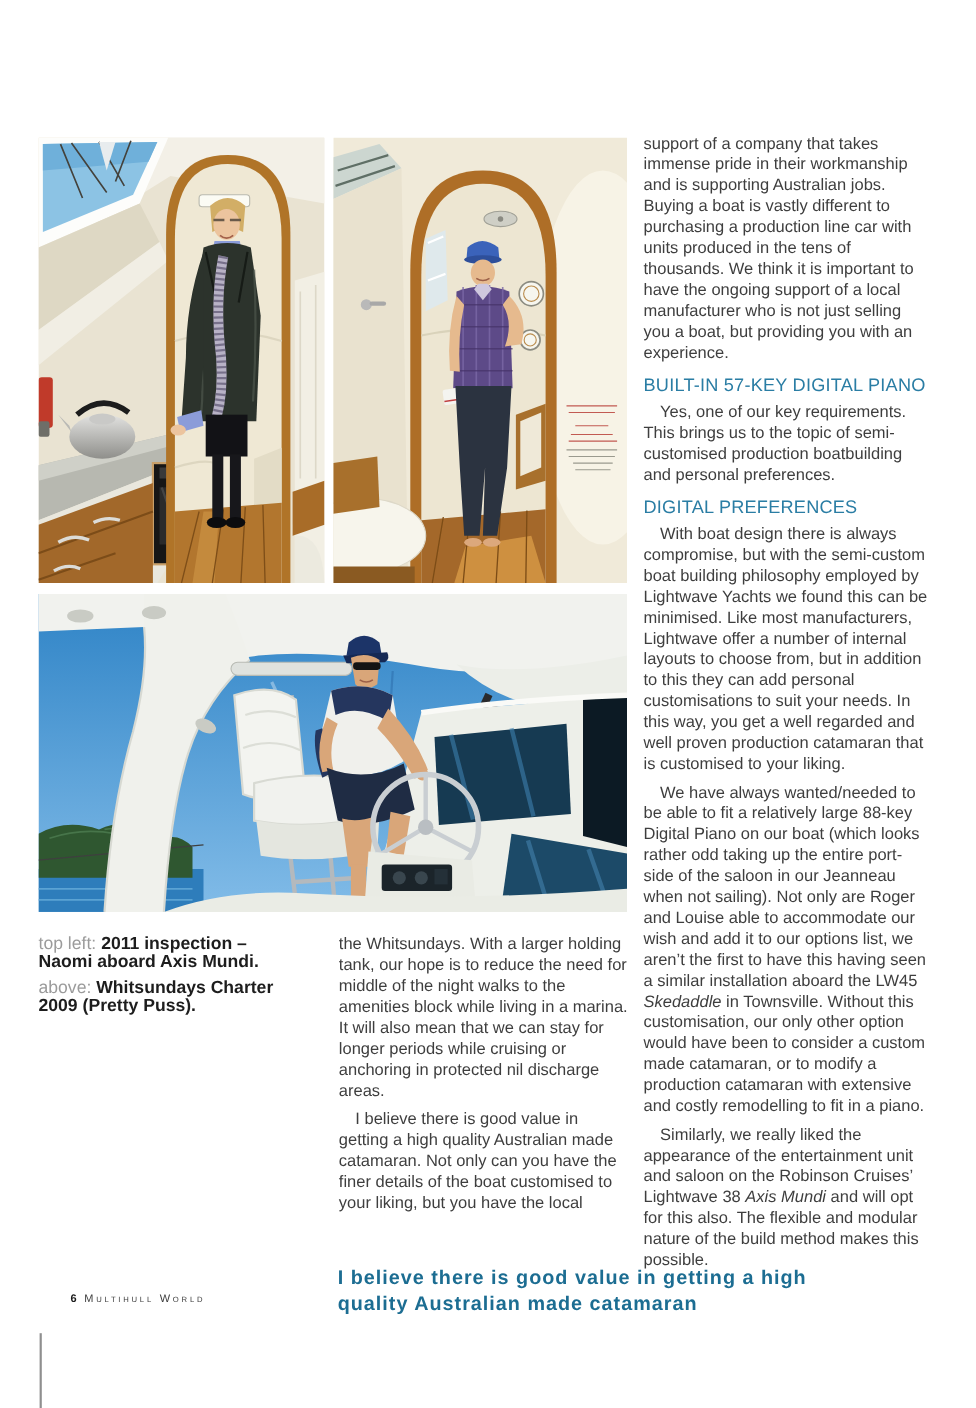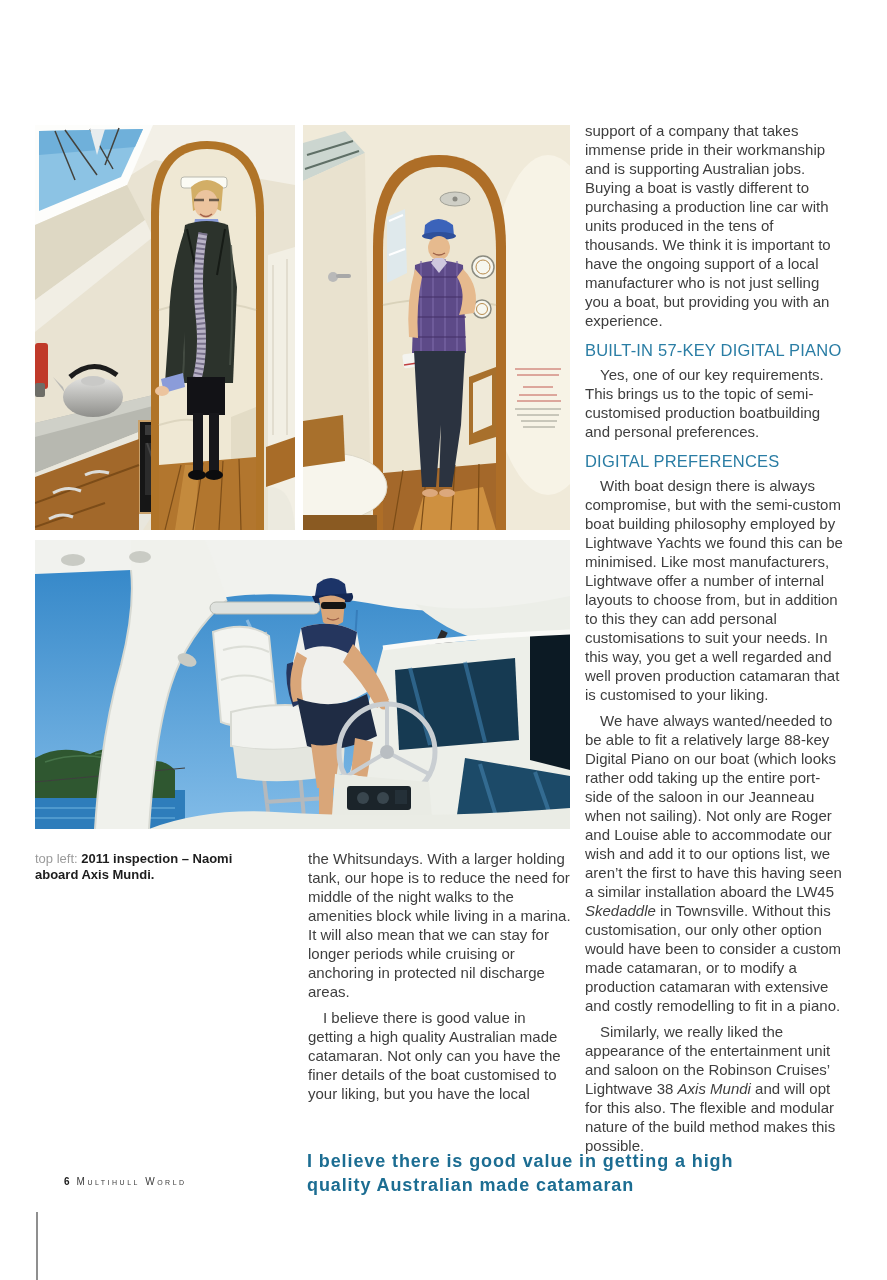--- a/index.html
+++ b/index.html
@@ -2,21 +2,21 @@
 <html><head>
 <meta charset="utf-8">
 <style>
   html,body{margin:0;padding:0;background:#ffffff;}
   .page{position:relative;width:887px;height:1280px;background:#fff;overflow:hidden;
         font-family:"Liberation Sans","DejaVu Sans",sans-serif;color:#3e3e3e;}
   .photo{position:absolute;display:block;}
   #photo-galley{left:35px;top:125px;width:260px;height:405px;}
   #photo-mirror{left:303px;top:125px;width:267px;height:405px;}
   #photo-helm{left:35px;top:540px;width:535px;height:289px;}
-  .captions{position:absolute;left:35px;top:851px;width:240px;font-size:13px;line-height:16px;}
+  .captions{position:absolute;left:35px;top:851px;width:240px;font-size:16px;line-height:16px;}
   .caption{margin:0 0 8px 0;}
   .cap-label{color:#9b9b9b;font-weight:400;}
   .cap-text{color:#1d1d1d;font-weight:700;}
   .col{position:absolute;font-size:15px;line-height:19px;text-align:left;}
   .col p{margin:0 0 7px 0;}
   .col p.indent{text-indent:15px;}
   .col h3{margin:11px 0 5px 0;font-size:16.5px;font-weight:400;color:#2a7da4;letter-spacing:.2px;}
   #col-mid{left:308px;top:849px;width:266px;}
   #col-right{left:585px;top:121px;width:262px;}
   .it{font-style:italic;}
@@ -257,20 +257,21 @@
       <rect x="312" y="246" width="64" height="24" rx="3" fill="#1b242a"></rect>
       <circle cx="328" cy="258" r="6" fill="#39464e"></circle>
       <circle cx="348" cy="258" r="6" fill="#39464e"></circle>
       <rect x="360" y="250" width="12" height="14" fill="#243038"></rect>
     </g>
     <path d="M114,289 L535,289 L535,268 Q380,280 240,272 Q170,268 114,289 Z" fill="#eaece5"></path>
   </svg>
 
   <div class="captions">
     <p class="caption"><span class="cap-label">top left:</span> <span class="cap-text">2011 inspection – Naomi aboard Axis Mundi.</span></p>
+    <p class="caption"><span class="cap-label">above:</span> <span class="cap-text">Whitsundays Charter 2009 (Pretty Puss).</span></p>
   </div>
 
   <div id="col-mid" class="col">
     <p>the Whitsundays. With a larger holding tank, our hope is to reduce the need for middle of the night walks to the amenities block while living in a marina. It will also mean that we can stay for longer periods while cruising or anchoring in protected nil discharge areas.</p>
     <p class="indent">I believe there is good value in getting a high quality Australian made catamaran. Not only can you have the finer details of the boat customised to your liking, but you have the local</p>
   </div>
 
   <div id="col-right" class="col">
     <p>support of a company that takes immense pride in their workmanship and is supporting Australian jobs. Buying a boat is vastly different to purchasing a production line car with units produced in the tens of thousands. We think it is important to have the ongoing support of a local manufacturer who is not just selling you a boat, but providing you with an experience.</p>
     <h3>BUILT-IN 57-KEY DIGITAL PIANO</h3>

